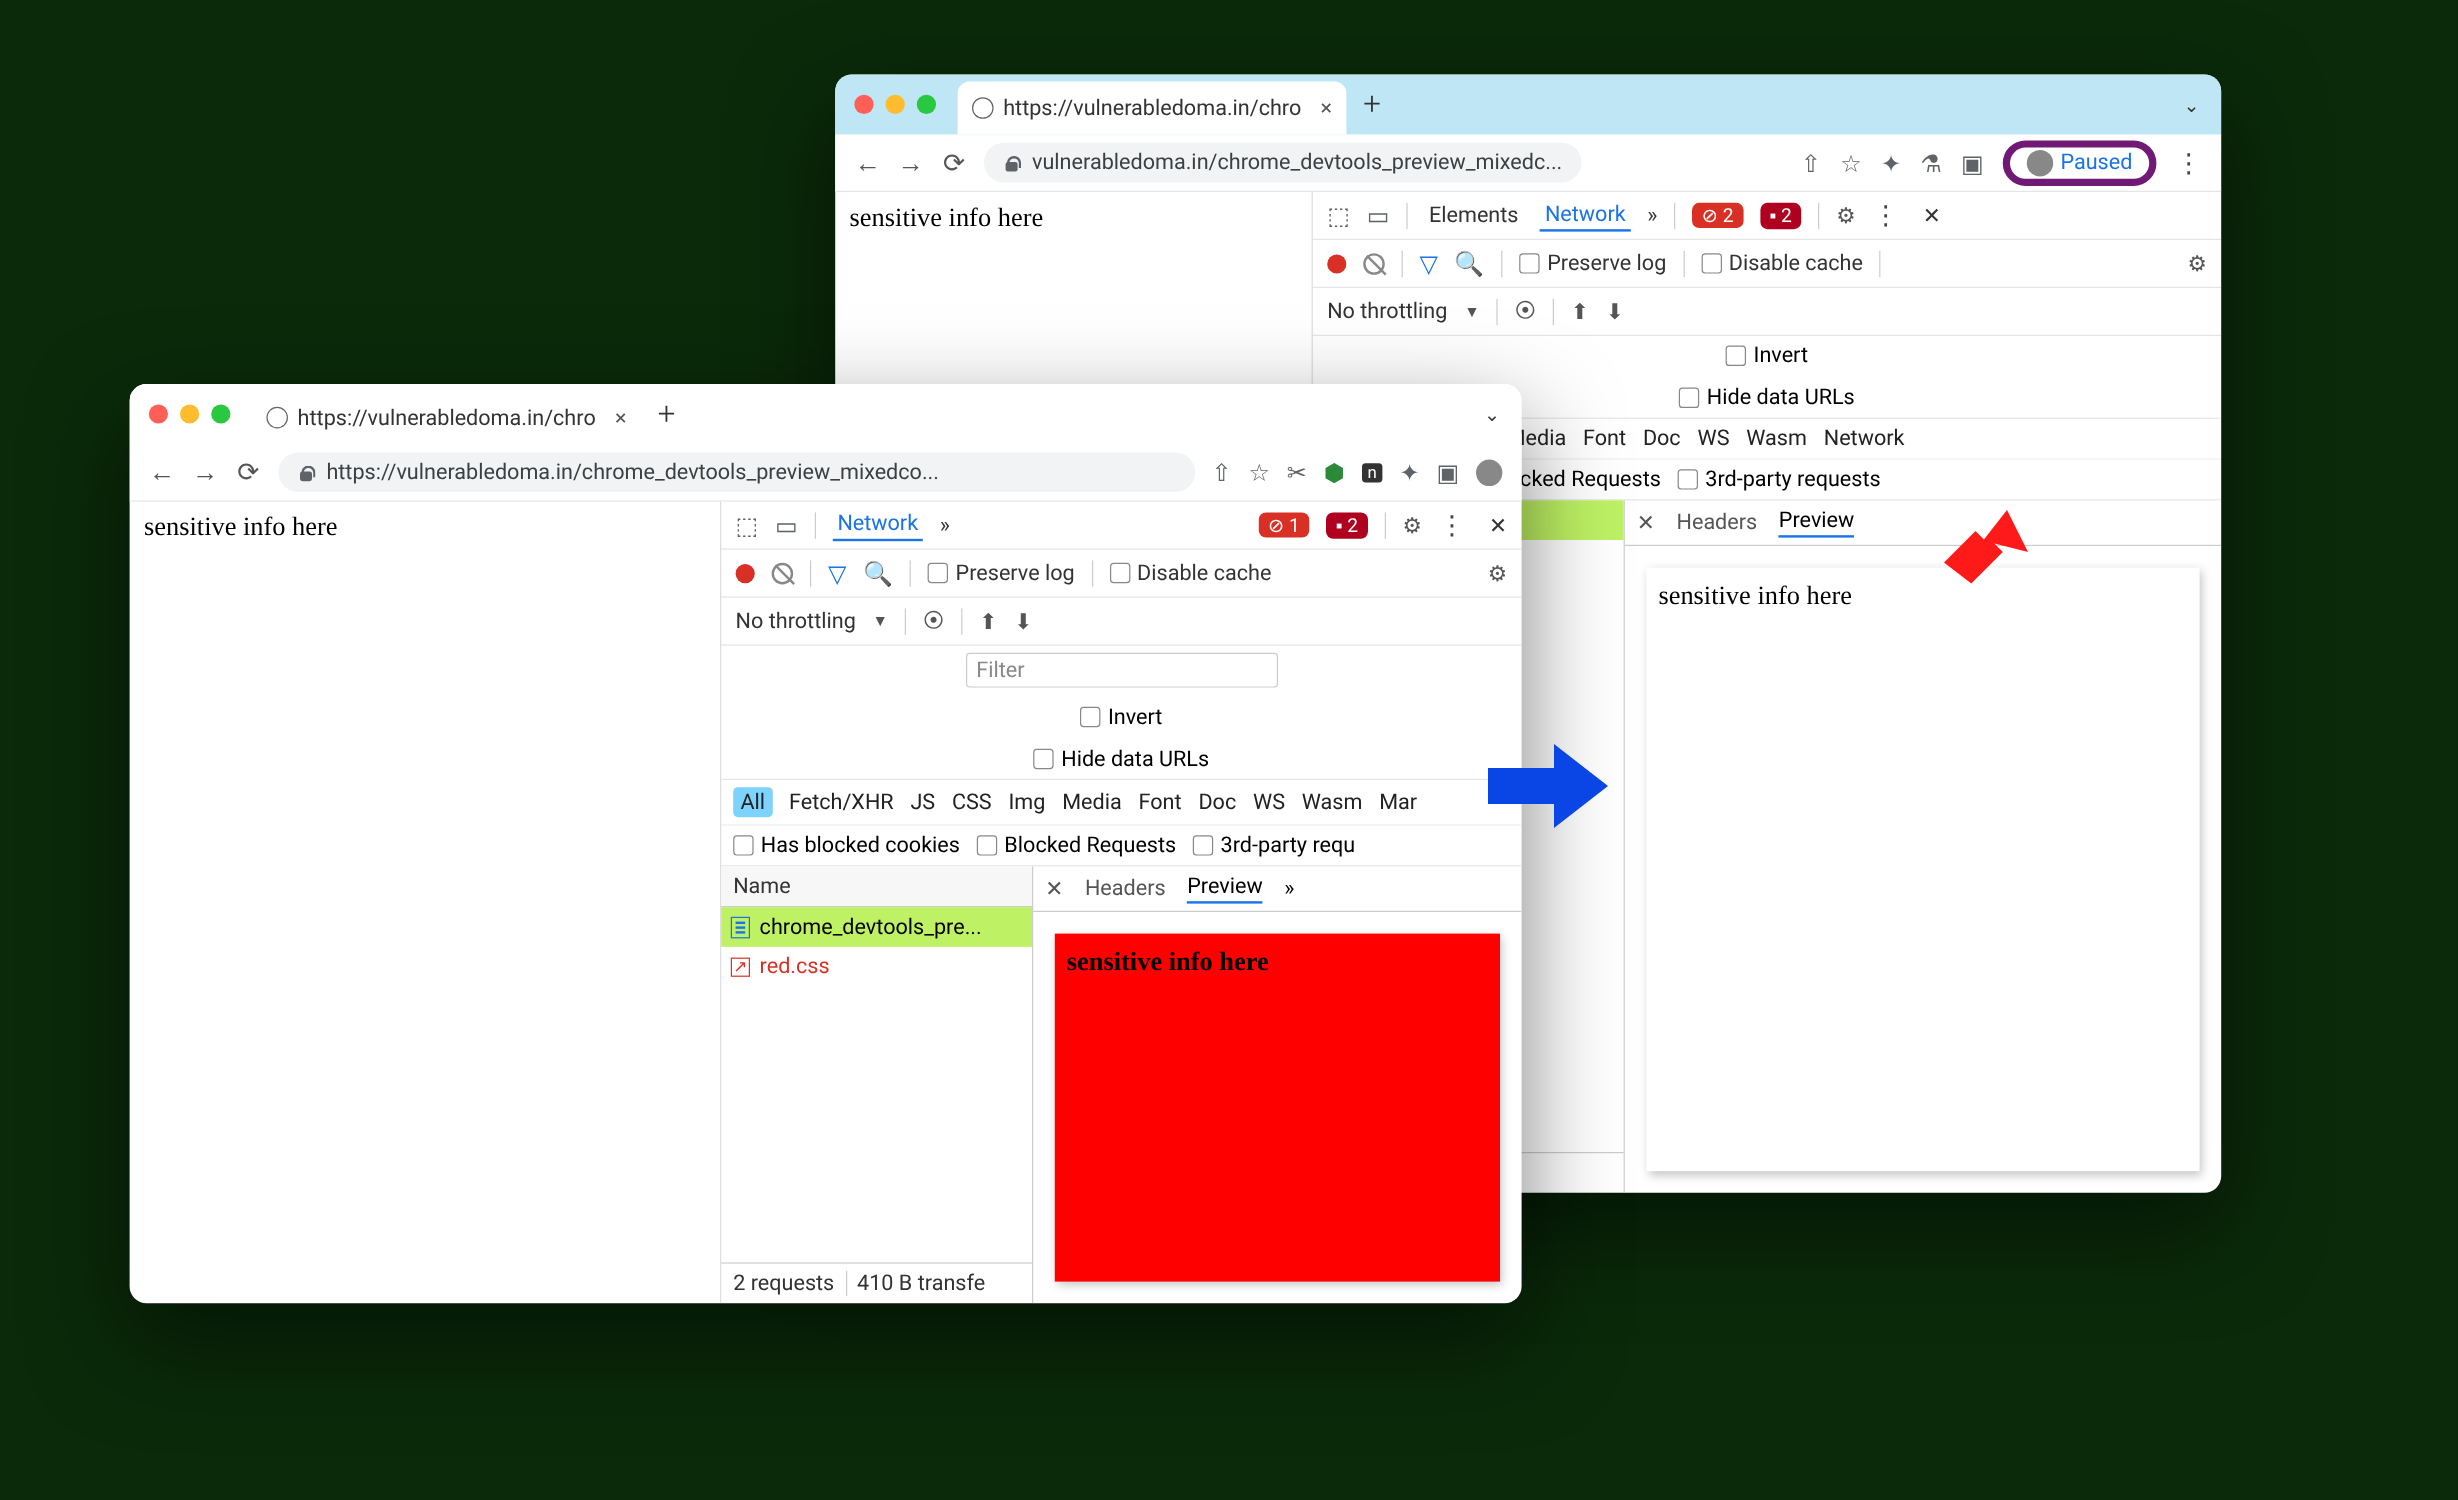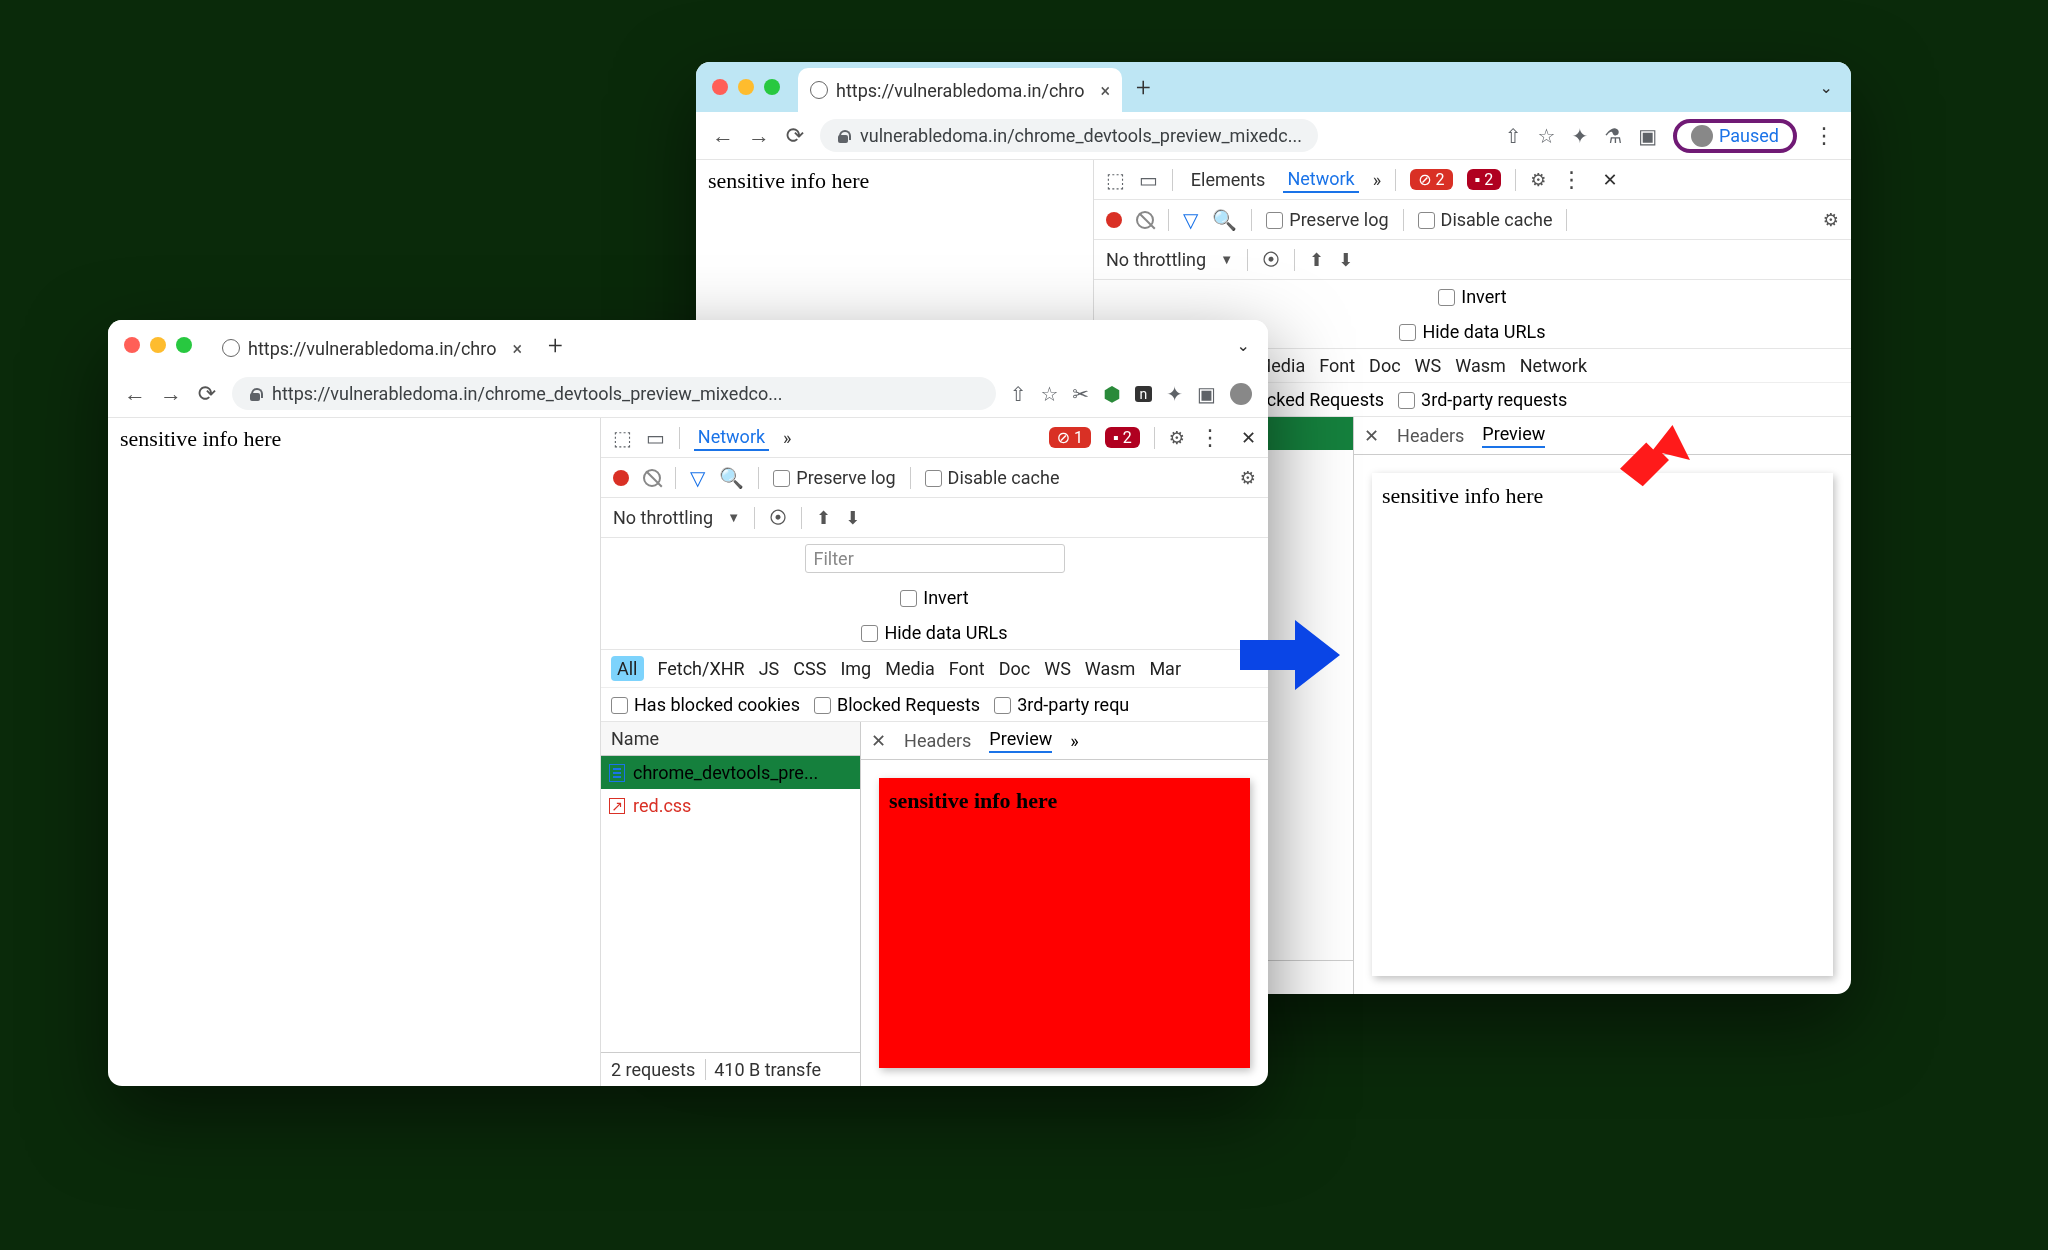--- a/index.html
+++ b/index.html
@@ -22,21 +22,21 @@
 
   .addr { height:48px; display:flex; align-items:center; gap:14px; padding:0 16px; border-bottom:1px solid #e5e5e5; background:#fff; }
   .navicon { width:22px; text-align:center; color:#555; font-size:22px; }
   .pill { flex:0 1 auto; display:flex; align-items:center; gap:10px; background:#f1f3f4; border-radius:24px; padding:6px 16px; font-size:18px; color:#3c4043; }
   .lock { width:14px; height:14px; display:inline-block; position:relative; }
   .lock::before{content:"";position:absolute;left:2px;top:6px;width:10px;height:8px;background:#5f6368;border-radius:2px}
   .lock::after{content:"";position:absolute;left:3px;top:1px;width:8px;height:8px;border:2px solid #5f6368;border-bottom:none;border-radius:6px 6px 0 0}
   .addr .right { margin-left:auto; display:flex; gap:16px; align-items:center; }
   .iconbtn { color:#5f6368; font-size:20px; }
   .star{color:#5f6368}
-  .paused { display:flex; align-items:center; gap:6px; border:4px solid #701a75; color:#1a73e8; border-radius:20px; padding:2px 14px; font-size:18px; }
+  .paused { display:flex; align-items:center; gap:6px; border:6px solid #701a75; color:#1a73e8; border-radius:20px; padding:2px 14px; font-size:18px; }
   .avatar{width:22px;height:22px;border-radius:50%;background:#888}
   .kebab{font-size:22px;color:#444;}
 
   .split { display:flex; height:calc(100% - 98px); }
   .page { width:397px; padding:8px 12px; font-family:"Times New Roman",serif; font-size:22px; }
   .winB .page { width:492px; }
   .devtools { flex:1; display:flex; flex-direction:column; border-left:1px solid #ddd; }
 
   .dt-row { display:flex; align-items:center; gap:14px; padding:6px 12px; border-bottom:1px solid #e5e5e5; font-size:18px; color:#333; min-height:40px; }
   .dt-row .sep { width:1px; height:22px; background:#ccc; }
@@ -58,21 +58,21 @@
   .filterbar { display:flex; align-items:center; gap:14px; padding:6px 10px; border-bottom:1px solid #e5e5e5; font-size:18px;flex-direction:column; }
   .filterbox { border:1px solid #ccc; border-radius:3px; padding:3px 8px; color:#888; background:#fff; }
   .catrow { display:flex; align-items:center; gap:14px; padding:6px 10px; font-size:18px; color:#222; border-bottom:1px solid #eee; white-space:nowrap; overflow:hidden;}
   .cat.active{background:#7dd3fc;border-radius:4px;padding:2px 6px;}
   .cookierow{display:flex;align-items:center;gap:14px;padding:6px 10px;font-size:18px;border-bottom:1px solid #e5e5e5;white-space:nowrap;overflow:hidden}
 
   .grid { flex:1; display:flex; }
   .reqcol { width:260px; border-right:1px solid #ccc; display:flex; flex-direction:column; }
   .colhead { padding:6px 10px; font-size:18px; color:#333; border-bottom:1px solid #ccc; background:#f7f7f7; }
   .reqitem { display:flex; align-items:center; gap:8px; padding:6px 8px; font-size:18px; cursor:pointer; }
-  .reqitem.sel { background:#15803d; }
+  .reqitem.sel { background:#bef264; }
   .docicon{width:16px;height:18px;border:1px solid #1a73e8;display:inline-block;position:relative}
   .docicon::before{content:"";position:absolute;left:3px;top:3px;width:8px;height:2px;background:#1a73e8;box-shadow:0 4px 0 #1a73e8,0 8px 0 #1a73e8}
   .blockedicon{width:16px;height:16px;border:1px solid #d93025;color:#d93025;display:inline-flex;align-items:center;justify-content:center;font-size:14px}
   .reqitem.blocked{color:#d93025}
   .spacer{flex:1}
   .status { border-top:1px solid #ccc; padding:6px 10px; font-size:18px; color:#333; display:flex; gap:8px; }
   .status span{border-right:1px solid #ccc;padding-right:10px}
   .status span:last-child{border:none}
 
   .detail { flex:1; display:flex; flex-direction:column; }

